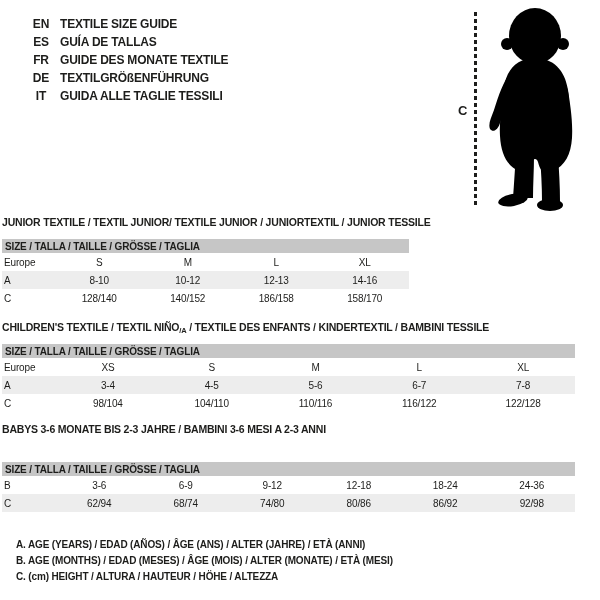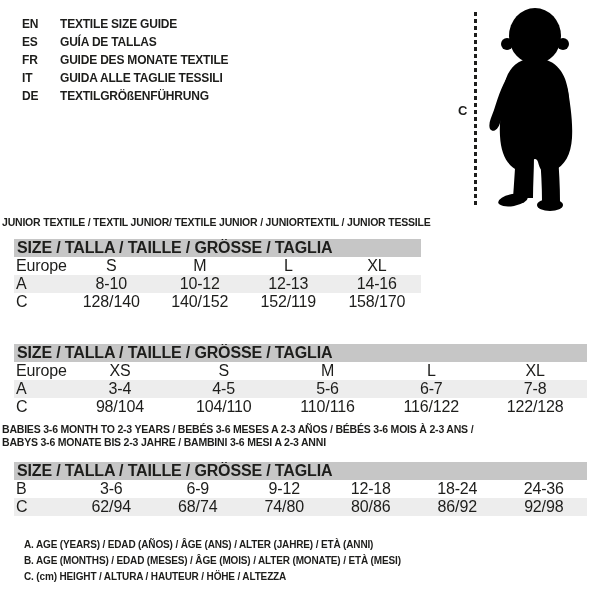--- a/index.html
+++ b/index.html
@@ -15,21 +15,21 @@
     width:600px; height:600px;
     background:#ffffff;
     color:var(--text);
     font-family:"Liberation Sans", sans-serif;
     overflow:hidden;
   }
 
   
   .lang-block { position:absolute; top:15px; left:22px; }
   .lang-row { display:flex; line-height:18px; font-size:12px; font-weight:bold; letter-spacing:-0.2px; }
-  .lang-code { width:38px; }
+  .lang-code { width:38px;text-align:center; }
   .lang-title { white-space:nowrap; }
 
   
   .height-line {
     position:absolute; left:474px; top:12px; width:3px; height:196px;
     background:repeating-linear-gradient(to bottom, var(--text) 0 3.5px, transparent 3.5px 7px);
   }
   .height-label { position:absolute; left:458px; top:103px; font-size:13px; font-weight:bold; }
   .baby-svg { position:absolute; left:479px; top:6px; width:117px; height:206px; }
   .baby-svg path, .baby-svg ellipse, .baby-svg circle { fill:var(--silhouette); }
@@ -40,43 +40,43 @@
     font-size:10.5px; font-weight:bold; letter-spacing:-0.2px;
     white-space:nowrap; line-height:13px;
   }
   #junior-title  { top:216px; }
   #children-title{ top:321px; }
   #babies-title  { top:423px; }
   .section-title sub { font-size:7.5px; vertical-align:-2px; }
 
   
   .size-table {
-    position:absolute; left:14px;
+    position:absolute; left:2px;
     border-collapse:collapse; table-layout:fixed;
-    font-size:16px; letter-spacing:-0.15px;
+    font-size:10px; letter-spacing:-0.15px;
   }
   #junior-table   { top:239px; width:407px; }
   #children-table { top:344px; width:573px; }
   #babies-table   { top:462px; width:573px; }
   .size-table td { height:18px; padding:0; text-align:center; white-space:nowrap; overflow:hidden; }
   .size-table tr.hdr td {
     background:var(--table-header-bg);
     font-weight:bold; text-align:left; height:14px; padding-left:3px;
   }
   .size-table td.lbl { text-align:left; padding-left:2px; }
   .size-table tr.alt td { background:var(--row-alt-bg); }
   #junior-table col.c-label { width:53px; }
   #junior-table col.c-data  { width:88.5px; }
   #children-table col.c-label { width:54px; }
   #children-table col.c-data  { width:103.8px; }
   #babies-table col.c-label { width:54px; }
   #babies-table col.c-data  { width:86.5px; }
 
   
-  .footnotes { position:absolute; left:24px; top:537px; font-size:10px; font-weight:bold; line-height:16px; letter-spacing:-0.15px; }
+  .footnotes { position:absolute; left:16px; top:537px; font-size:10px; font-weight:bold; line-height:16px; letter-spacing:-0.15px; }
   .footnote { white-space:nowrap; }
 </style>
 </head>
 <body>
 
 <div class="page">
 
   <div class="lang-block">
     <div class="lang-row">
       <span class="lang-code">EN</span>
@@ -84,26 +84,26 @@
     </div>
     <div class="lang-row">
       <span class="lang-code">ES</span>
       <span class="lang-title">GUÍA DE TALLAS</span>
     </div>
     <div class="lang-row">
       <span class="lang-code">FR</span>
       <span class="lang-title">GUIDE DES MONATE TEXTILE</span>
     </div>
     <div class="lang-row">
+      <span class="lang-code">DE</span>
+      <span class="lang-title">TEXTILGRÖßENFÜHRUNG</span>
+    </div>
+    <div class="lang-row">
       <span class="lang-code">IT</span>
       <span class="lang-title">GUIDA ALLE TAGLIE TESSILI</span>
-    </div>
-    <div class="lang-row">
-      <span class="lang-code">DE</span>
-      <span class="lang-title">TEXTILGRÖßENFÜHRUNG</span>
     </div>
   </div>
 
   <div class="height-line"></div>
   <div class="height-label">C</div>
   <svg class="baby-svg" viewBox="0 0 117 206" xmlns="http://www.w3.org/2000/svg">
     <ellipse cx="56" cy="30" rx="26" ry="28"></ellipse>
     <circle cx="28" cy="38" r="6"></circle>
     <circle cx="84" cy="38" r="6"></circle>
     <path d="M56,52 C38,52 27,64 25,82 C23,98 20,114 21,130 C22,148 28,160 40,165 L47,166 C51,166 52,160 53,156 C54,152 58,152 59,156 C60,160 62,166 66,166 L74,165 C86,160 92,148 93,132 C94,114 91,98 89,84 C86,64 74,52 56,52 Z"></path>
@@ -139,26 +139,27 @@
         <td class="lbl">A</td>
         <td>8-10</td>
         <td>10-12</td>
         <td>12-13</td>
         <td>14-16</td>
       </tr>
       <tr>
         <td class="lbl">C</td>
         <td>128/140</td>
         <td>140/152</td>
-        <td>152/119</td>
+        <td>186/158</td>
         <td>158/170</td>
       </tr>
     </tbody>
   </table>
 
+  <div id="children-title" class="section-title"><span>CHILDREN'S TEXTILE / TEXTIL NIÑO</span><sub>/A</sub><span> / TEXTILE DES ENFANTS / KINDERTEXTIL / BAMBINI TESSILE</span></div>
   <table id="children-table" class="size-table">
     <colgroup>
       <col class="c-label">
         <col class="c-data">
         <col class="c-data">
         <col class="c-data">
         <col class="c-data">
         <col class="c-data">
     </colgroup>
     <tbody>
@@ -186,21 +187,20 @@
         <td>98/104</td>
         <td>104/110</td>
         <td>110/116</td>
         <td>116/122</td>
         <td>122/128</td>
       </tr>
     </tbody>
   </table>
 
   <div id="babies-title" class="section-title">
-    <div>BABIES 3-6 MONTH TO 2-3 YEARS / BEBÉS 3-6 MESES A 2-3 AÑOS / BÉBÉS 3-6 MOIS À 2-3 ANS /</div>
     <div>BABYS 3-6 MONATE BIS 2-3 JAHRE / BAMBINI 3-6 MESI A 2-3 ANNI</div>
   </div>
   <table id="babies-table" class="size-table">
     <colgroup>
       <col class="c-label">
         <col class="c-data">
         <col class="c-data">
         <col class="c-data">
         <col class="c-data">
         <col class="c-data">

